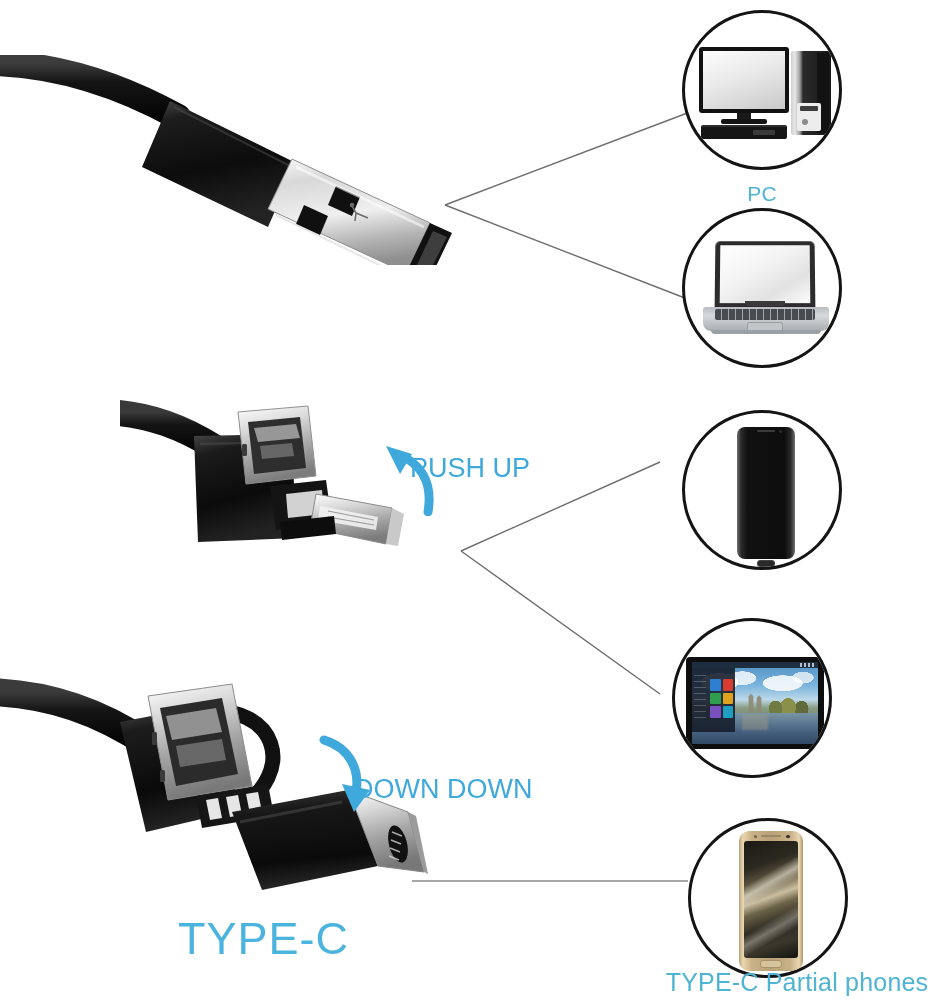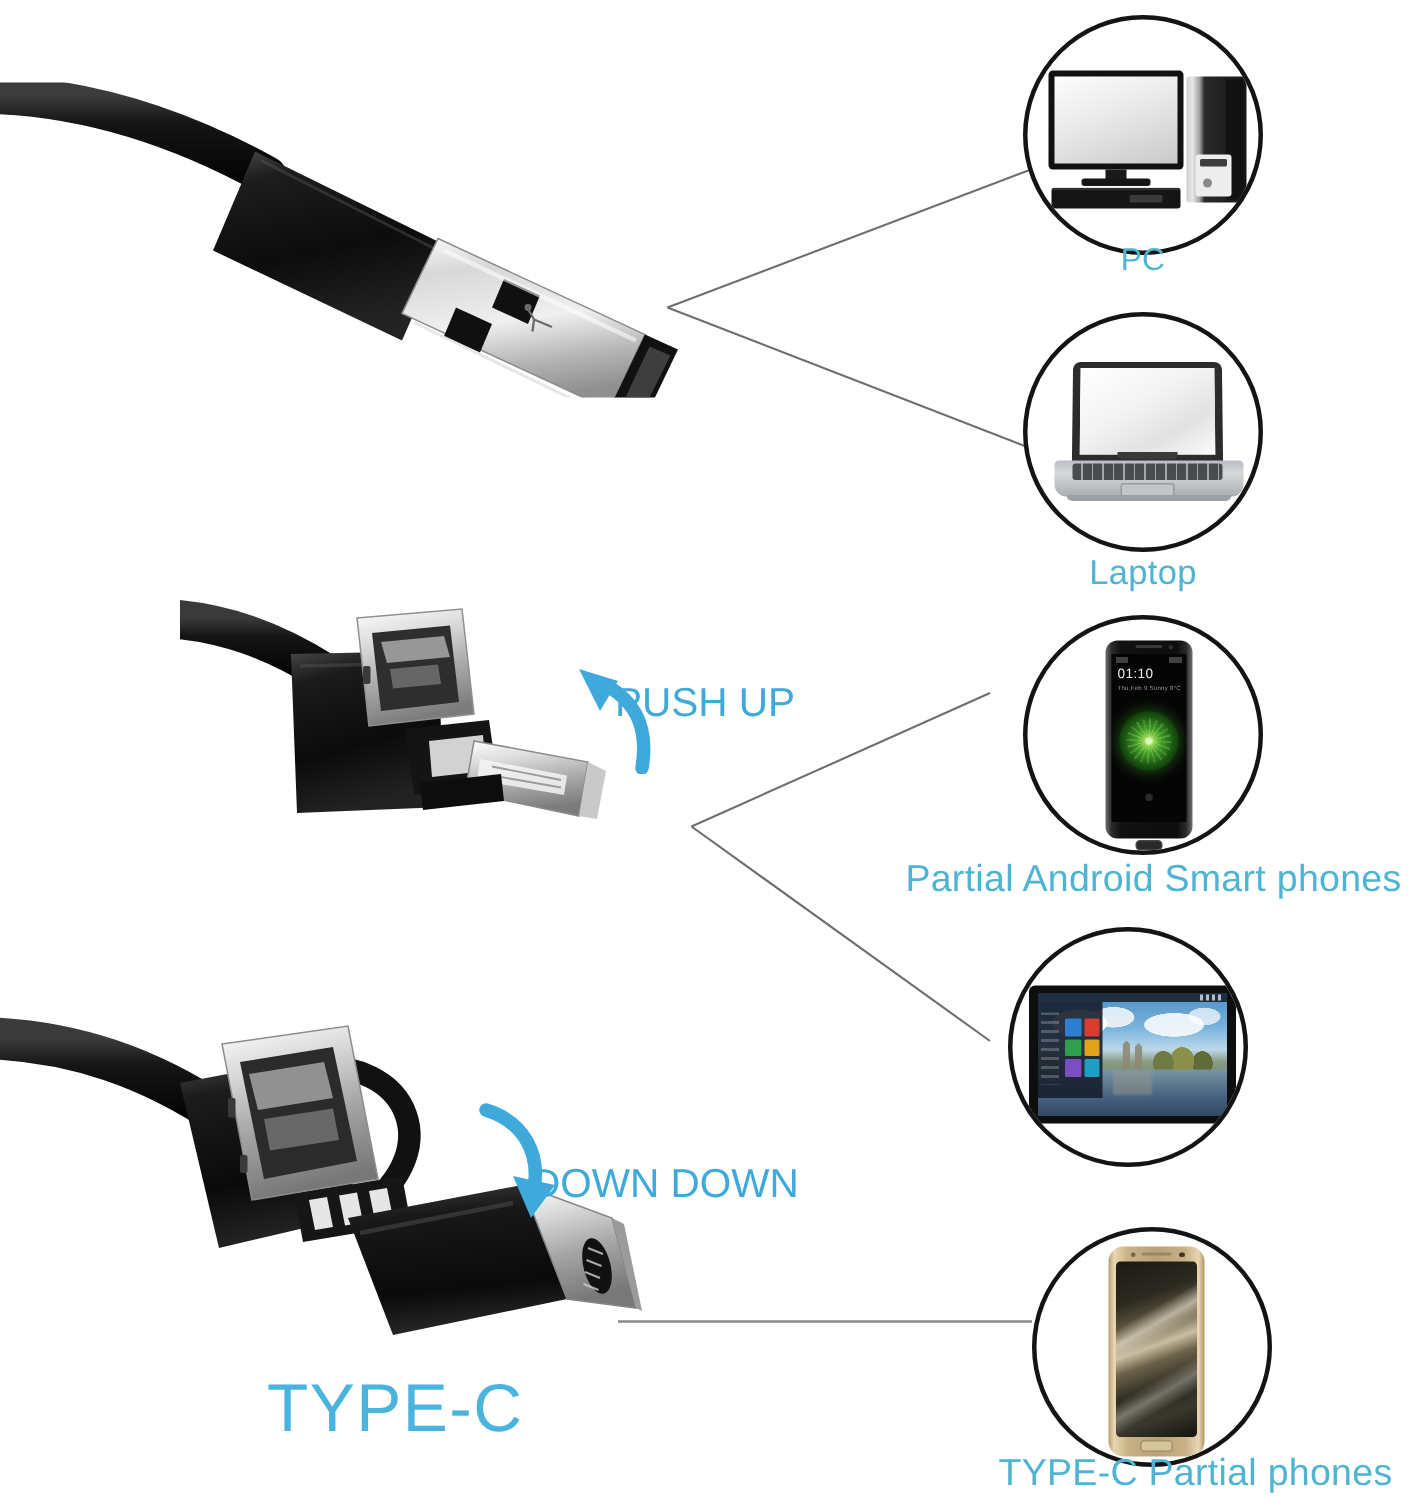--- a/index.html
+++ b/index.html
@@ -357,58 +357,49 @@
         <div class="pc-tower">
           <div class="pc-tower-face"></div>
           <div class="pc-bay">
             <div class="pc-bay-slot"></div>
             <div class="pc-bay-dot"></div>
           </div>
         </div>
       </div>
     </div>
   </div>
-  <div class="dev-label" style="left:682px;top:162px;width:160px;font-size:21px;">PC</div>
+  <div class="dev-label" style="left:682px;top:182px;width:160px;font-size:21px;">PC</div>
 
   <div class="device" style="left:682px;top:208px;">
     <div class="circle">
       <div class="lt-wrap">
         <div class="lt-lid">
           <div class="lt-screen"></div>
         </div>
         <div class="lt-chin"></div>
         <div class="lt-base">
           <div class="lt-keys"></div>
           <div class="lt-pad"></div>
         </div>
         <div class="lt-foot"></div>
       </div>
     </div>
   </div>
-  <div class="dev-label" style="left:682px;top:368px;width:160px;font-size:23px;">Laptop</div>
 
   <div class="device" style="left:682px;top:410px;">
     <div class="circle">
       <div class="ph-wrap">
         <div class="ph-body">
           <div class="ph-speaker"></div>
           <div class="ph-cam"></div>
-          <div class="ph-screen">
-            <div class="ph-status"></div>
-            <div class="ph-time">01:10</div>
-            <div class="ph-date">Thu,Feb 9 Sunny 8°C</div>
-            <div class="ph-flower"></div>
-            <div class="ph-navdot"></div>
-          </div>
           <div class="ph-home"></div>
         </div>
       </div>
     </div>
   </div>
-  <div class="dev-label" style="left:592px;top:572px;width:354px;font-size:25px;">Partial Android Smart phones</div>
 
   <div class="device" style="left:672px;top:618px;">
     <div class="circle">
       <div class="tb-wrap">
         <div class="tb-body">
           <div class="tb-screen">
             <div class="tb-clouds"></div>
             <div class="tb-ruin"></div>
             <div class="tb-trees"></div>
             <div class="tb-water"></div>

